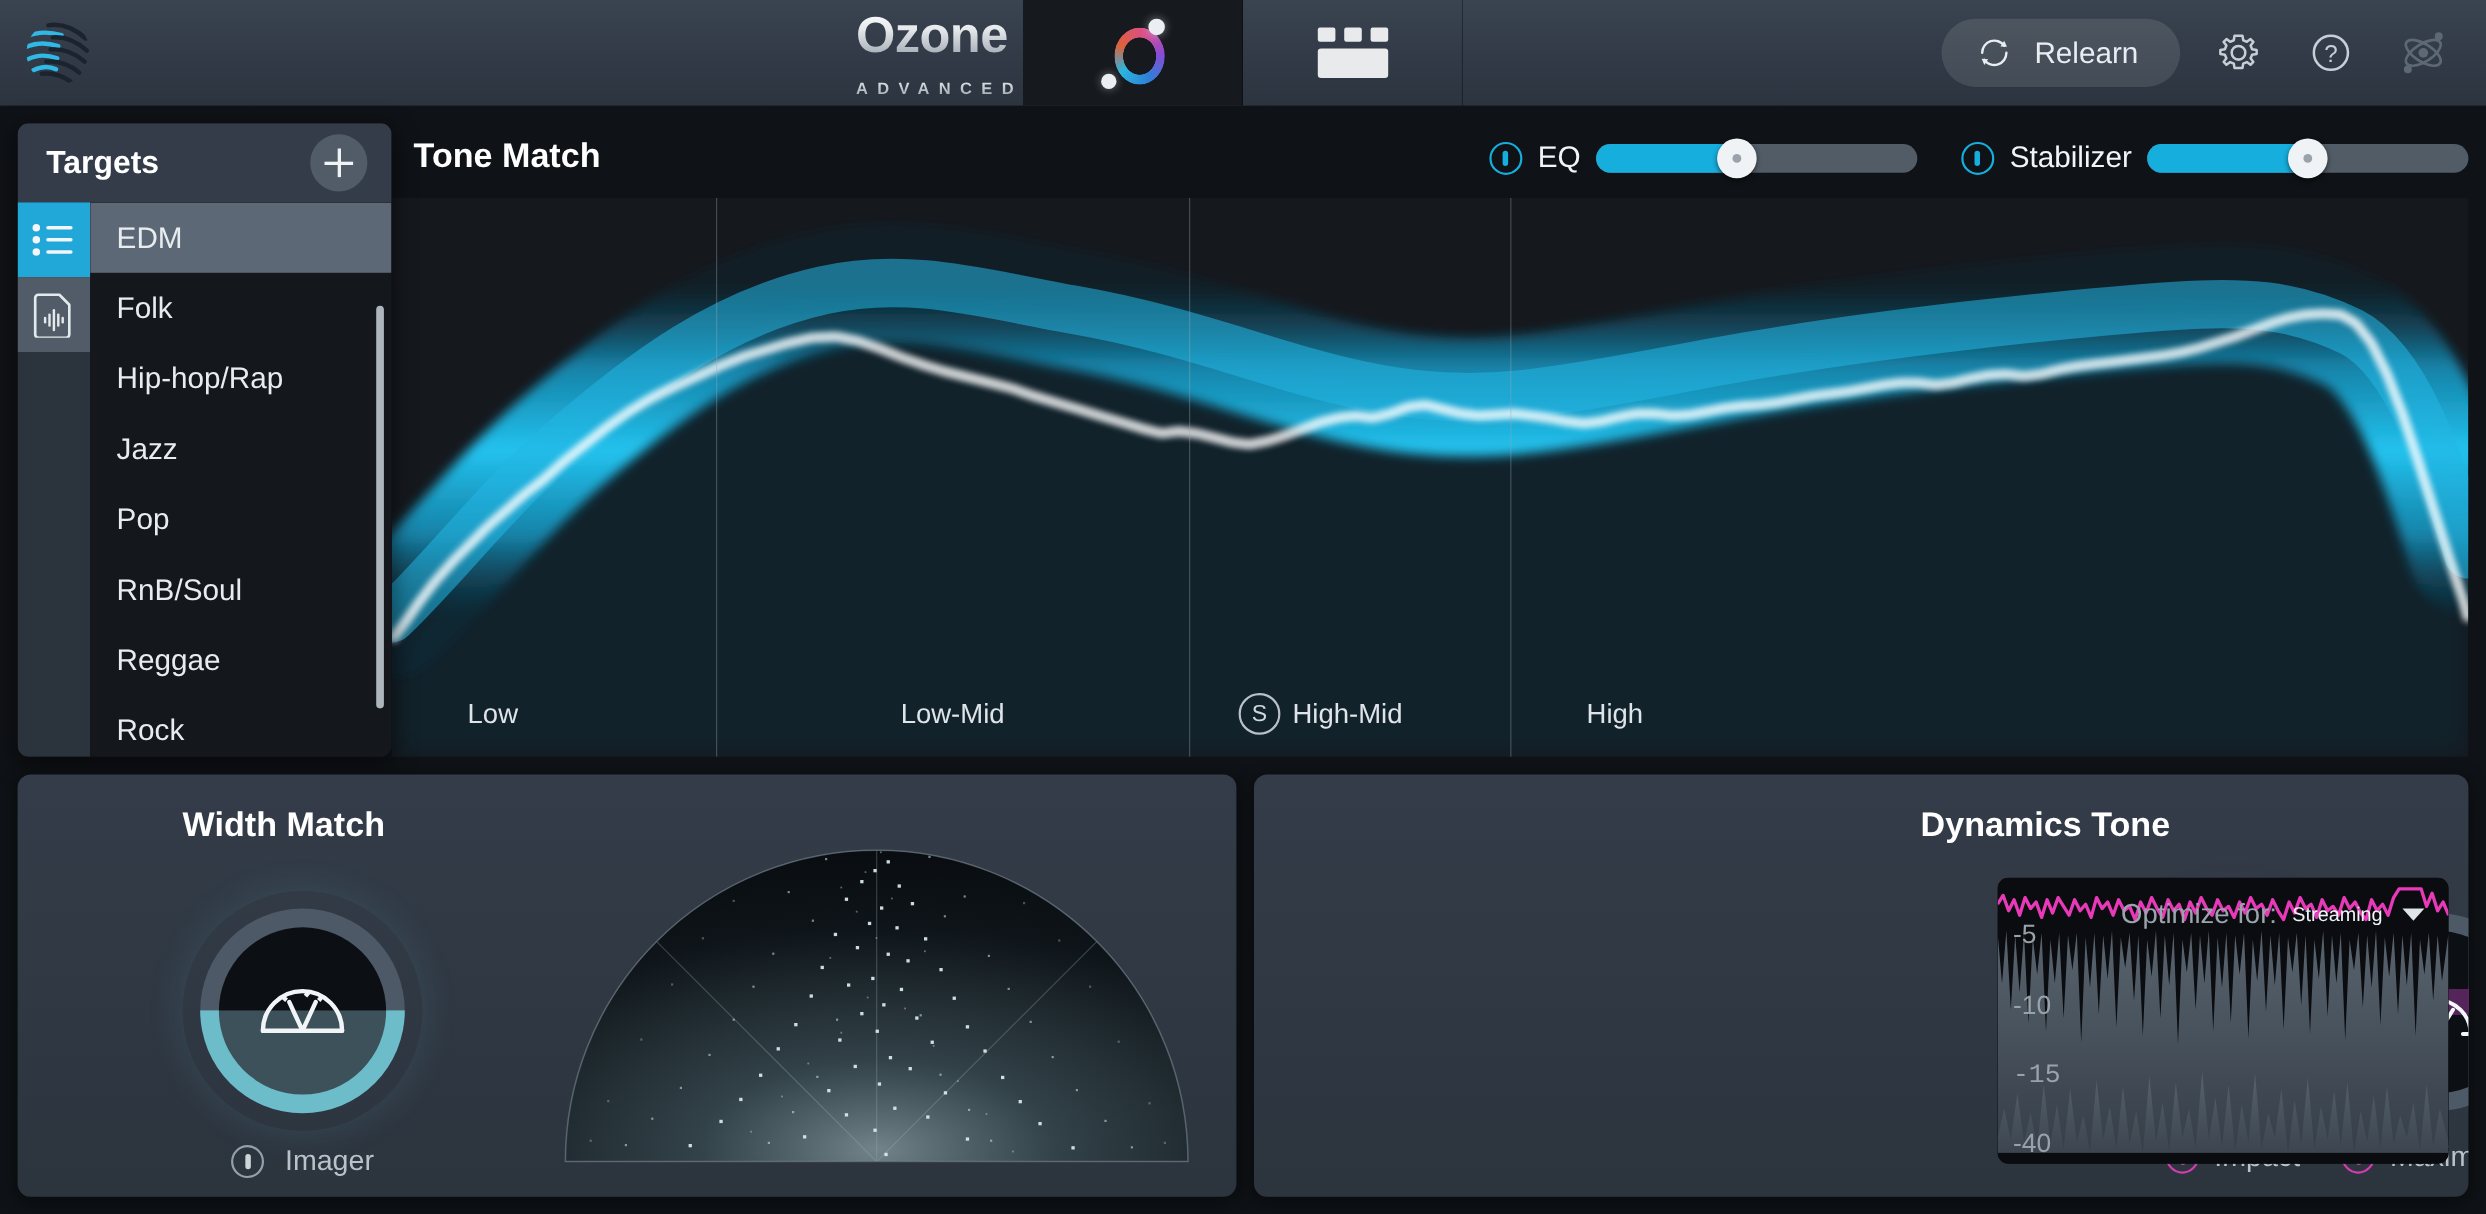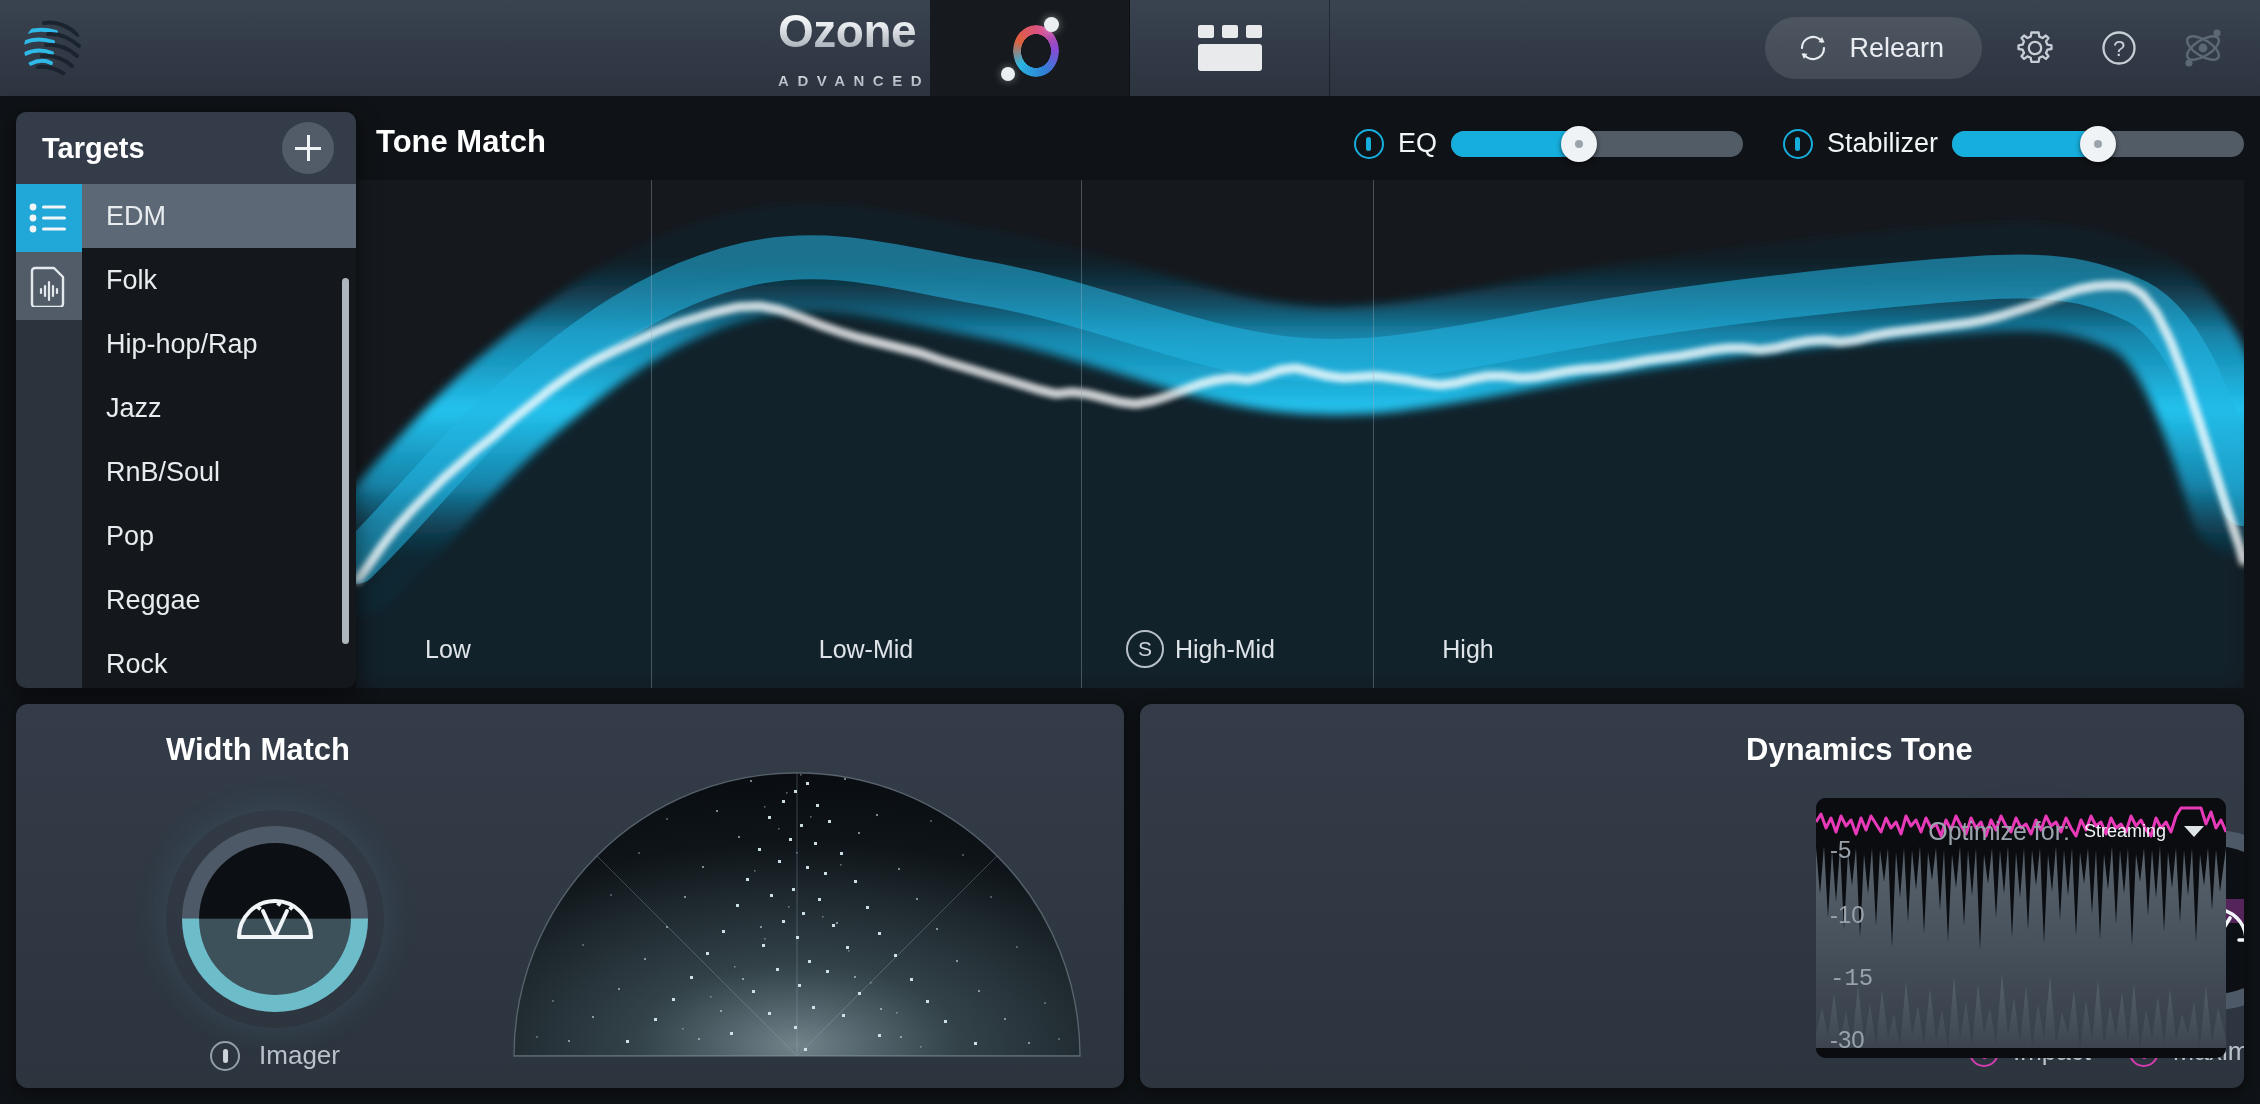--- a/index.html
+++ b/index.html
@@ -465,22 +465,22 @@
                 <path d="M27 24 v4"></path>
             </g>
           </svg>
         </div>
       </div>
       <div class="sb-list">
         <div class="sb-item sel">EDM</div>
         <div class="sb-item">Folk</div>
         <div class="sb-item">Hip-hop/Rap</div>
         <div class="sb-item">Jazz</div>
+        <div class="sb-item">Pop</div>
         <div class="sb-item">RnB/Soul</div>
-        <div class="sb-item">Pop</div>
         <div class="sb-item">Reggae</div>
         <div class="sb-item">Rock</div>
         <div class="sb-scroll"></div>
       </div>
     </div>
   </div>
 
   <div class="panel" id="width-panel">
     <div class="panel-title" style="text-align:left; padding-left:150px;">Width Match</div>
 
@@ -756,21 +756,21 @@
           L145,28 L150,36 L155,20 L160,30 L165,24 L170,38 L175,22 L180,32 L185,18
           L190,28 L195,34 L200,20 L205,30 L210,26 L215,36 L220,22 L225,32 L230,18
           L235,28 L240,24 L245,34 L250,20 L255,30 L260,38 L265,22 L270,32 L275,18
           L280,28 L285,24 L290,36 L295,20 L300,30 L305,26 L310,34 L315,18 L320,28
           L325,22 L330,32 L335,38 L340,20 L345,30 L350,24 L355,34 L360,18 L365,10
           L370,10 L375,10 L380,10 L385,10 L390,26 L395,14 L400,30 L405,22 L410,34"></path>
       </svg>
       <div class="db-lbl" style="top:38px;">-5</div>
       <div class="db-lbl" style="top:103px;">-10</div>
       <div class="db-lbl" style="top:167px;font-family:Liberation Mono, monospace;">-15</div>
-      <div class="db-lbl" style="top:228px;">-30</div>
+      <div class="db-lbl" style="top:228px;">-40</div>
     </div>
 
     <div class="opt-row">
       <span class="opt-lbl">Optimize for:</span>
       <span class="opt-val">Streaming</span>
       <span class="chev"></span>
     </div>
   </div>
 
 </div>

